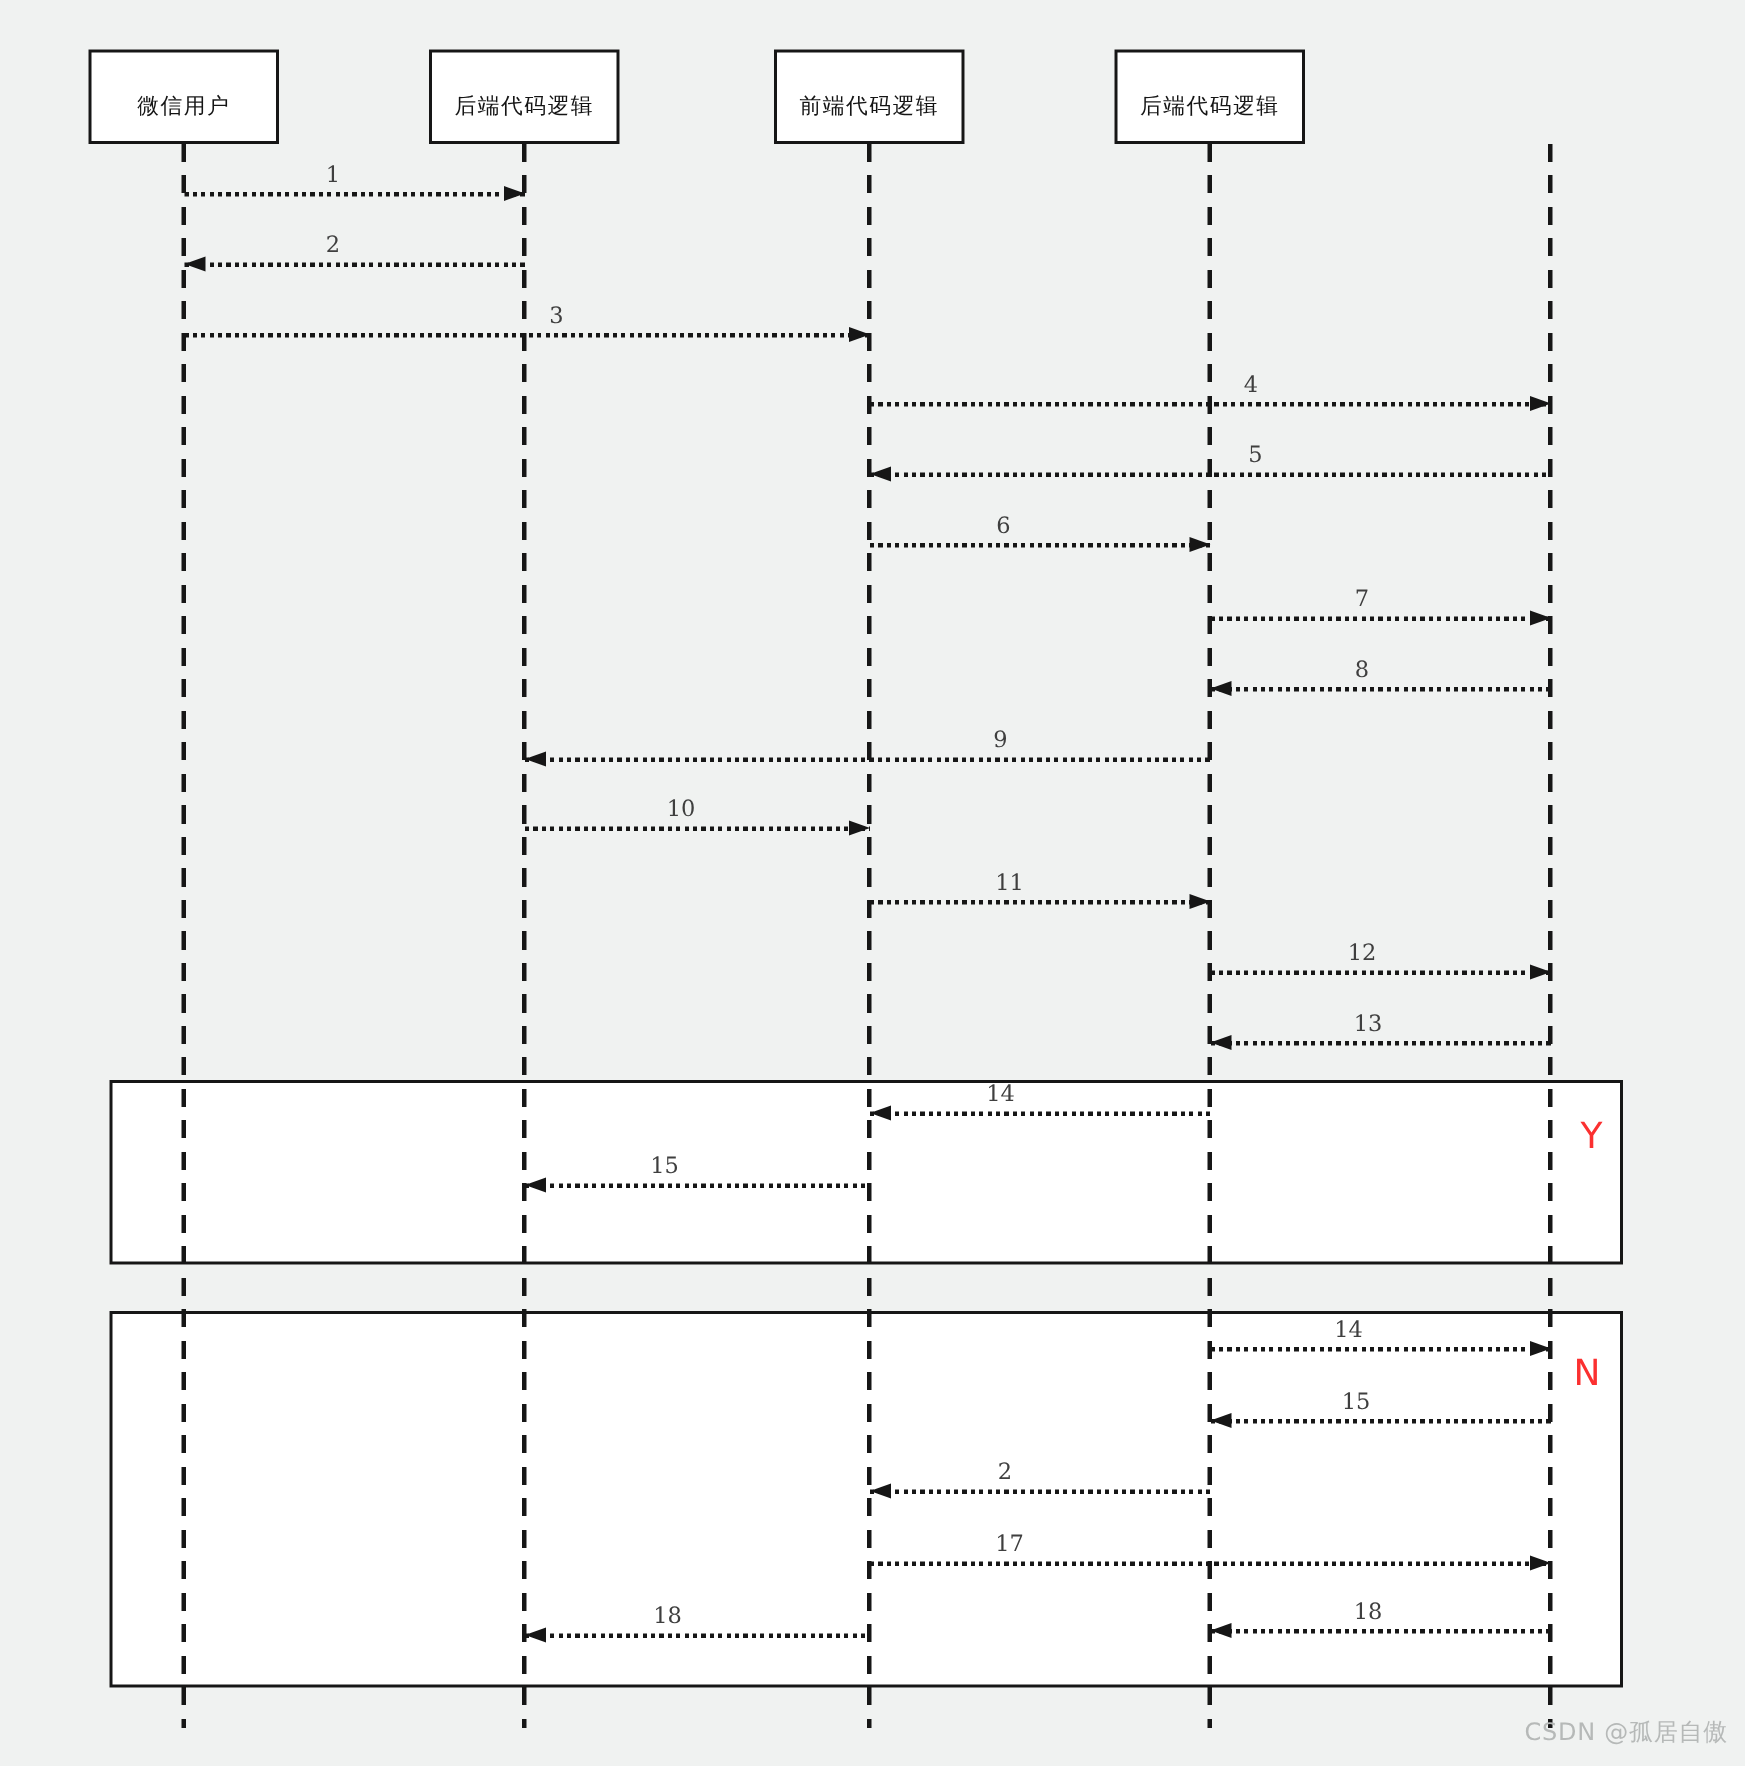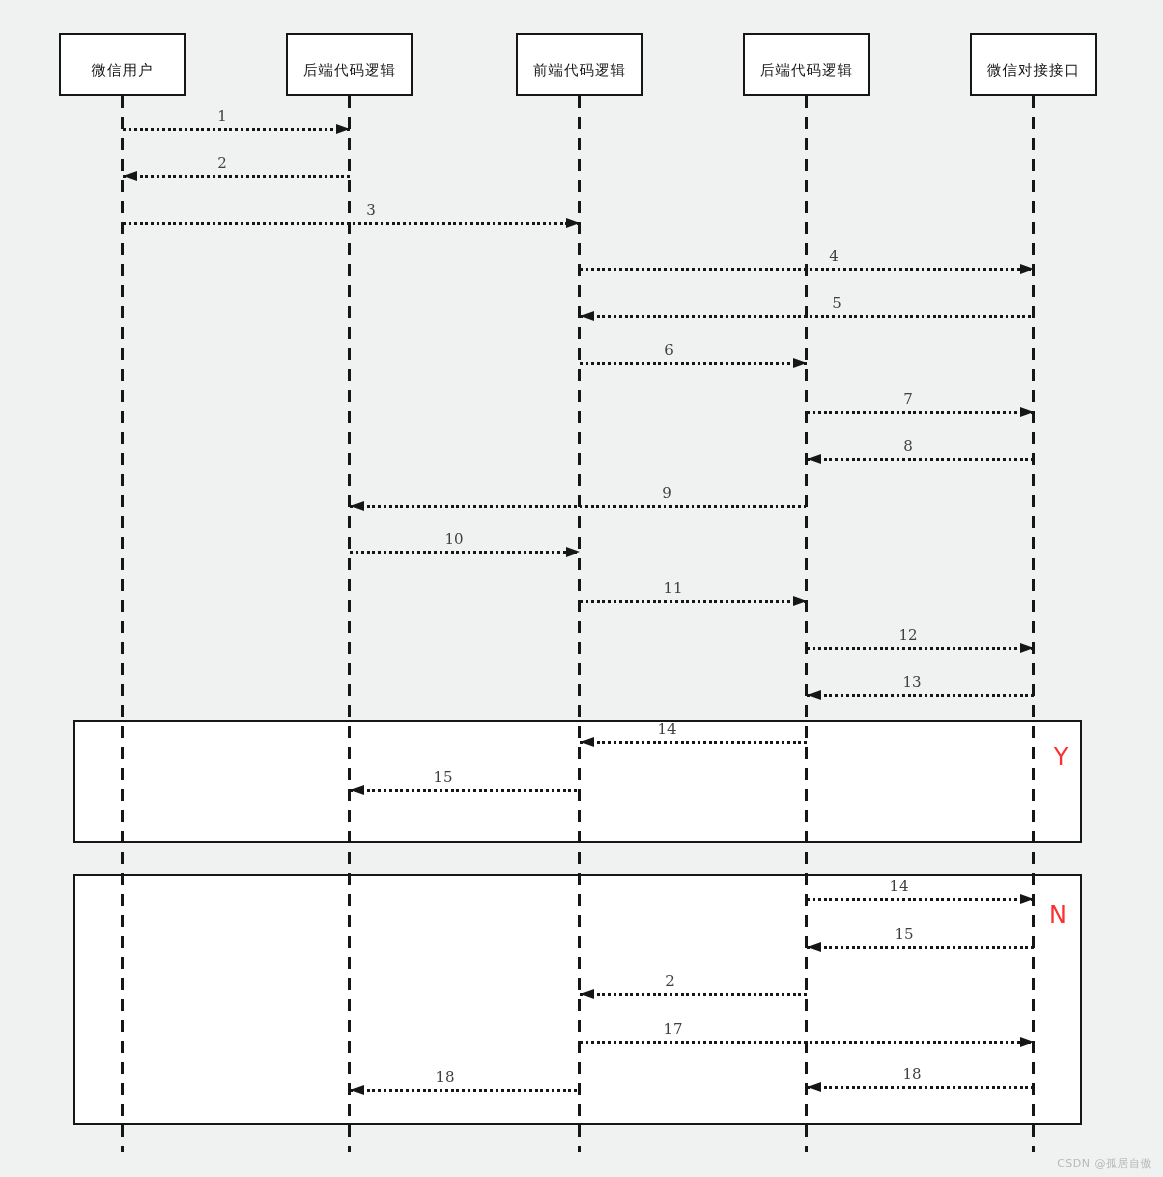--- a/index.html
+++ b/index.html
@@ -38,21 +38,21 @@
   .head{position:absolute;width:0;height:0;border-top:5.5px solid transparent;border-bottom:5.5px solid transparent;}
   .head-right{border-left:14px solid var(--line);}
   .head-left{border-right:14px solid var(--line);}
   .msg-label{
     position:absolute;transform:translateX(-50%);
     font-family:"DejaVu Serif","Liberation Serif",serif;
     font-size:15px;line-height:20px;color:var(--label);white-space:nowrap;
   }
   .watermark{
     position:absolute;right:11px;top:1145px;
-    font-size:11px;color:var(--wm);letter-spacing:0.5px;margin-top:11px;
+    font-size:16px;color:var(--wm);letter-spacing:0.5px;
   }
 </style>
 </head>
 <body>
 
 <div id="diagram">
     <div class="alt-frame" style="left: 73px; top: 720px; width: 1009px; height: 123px;">
       <span class="frame-label" style="left: 986px; top: 23px;">Y</span>
     </div>
     <div class="alt-frame" style="left: 73px; top: 874px; width: 1009px; height: 251px;">
@@ -67,23 +67,20 @@
       <span>微信用户</span>
     </div>
     <div class="actor" style="left: 286px; top: 33px;">
       <span>后端代码逻辑</span>
     </div>
     <div class="actor" style="left: 516px; top: 33px; text-align: right;">
       <span>前端代码逻辑</span>
     </div>
     <div class="actor" style="left: 743px; top: 33px;">
       <span>后端代码逻辑</span>
-    </div>
-    <div class="actor" style="left: 970px; top: 33px;">
-      <span>微信对接接口</span>
     </div>
     <div class="msg-line" style="left: 122.5px; top: 128px; width: 227px;"></div>
     <div class="head head-right" style="left: 335.5px; top: 124px;"></div>
     <span class="msg-label" style="left: 222px; top: 106px;">1</span>
     <div class="msg-line" style="left: 122.5px; top: 175px; width: 227px;"></div>
     <div class="head head-left" style="left: 122.5px; top: 171px;"></div>
     <span class="msg-label" style="left: 222px; top: 153px;">2</span>
     <div class="msg-line" style="left: 122.5px; top: 222px; width: 457px;"></div>
     <div class="head head-right" style="left: 565.5px; top: 218px;"></div>
     <span class="msg-label" style="left: 371px; top: 200px;">3</span>

